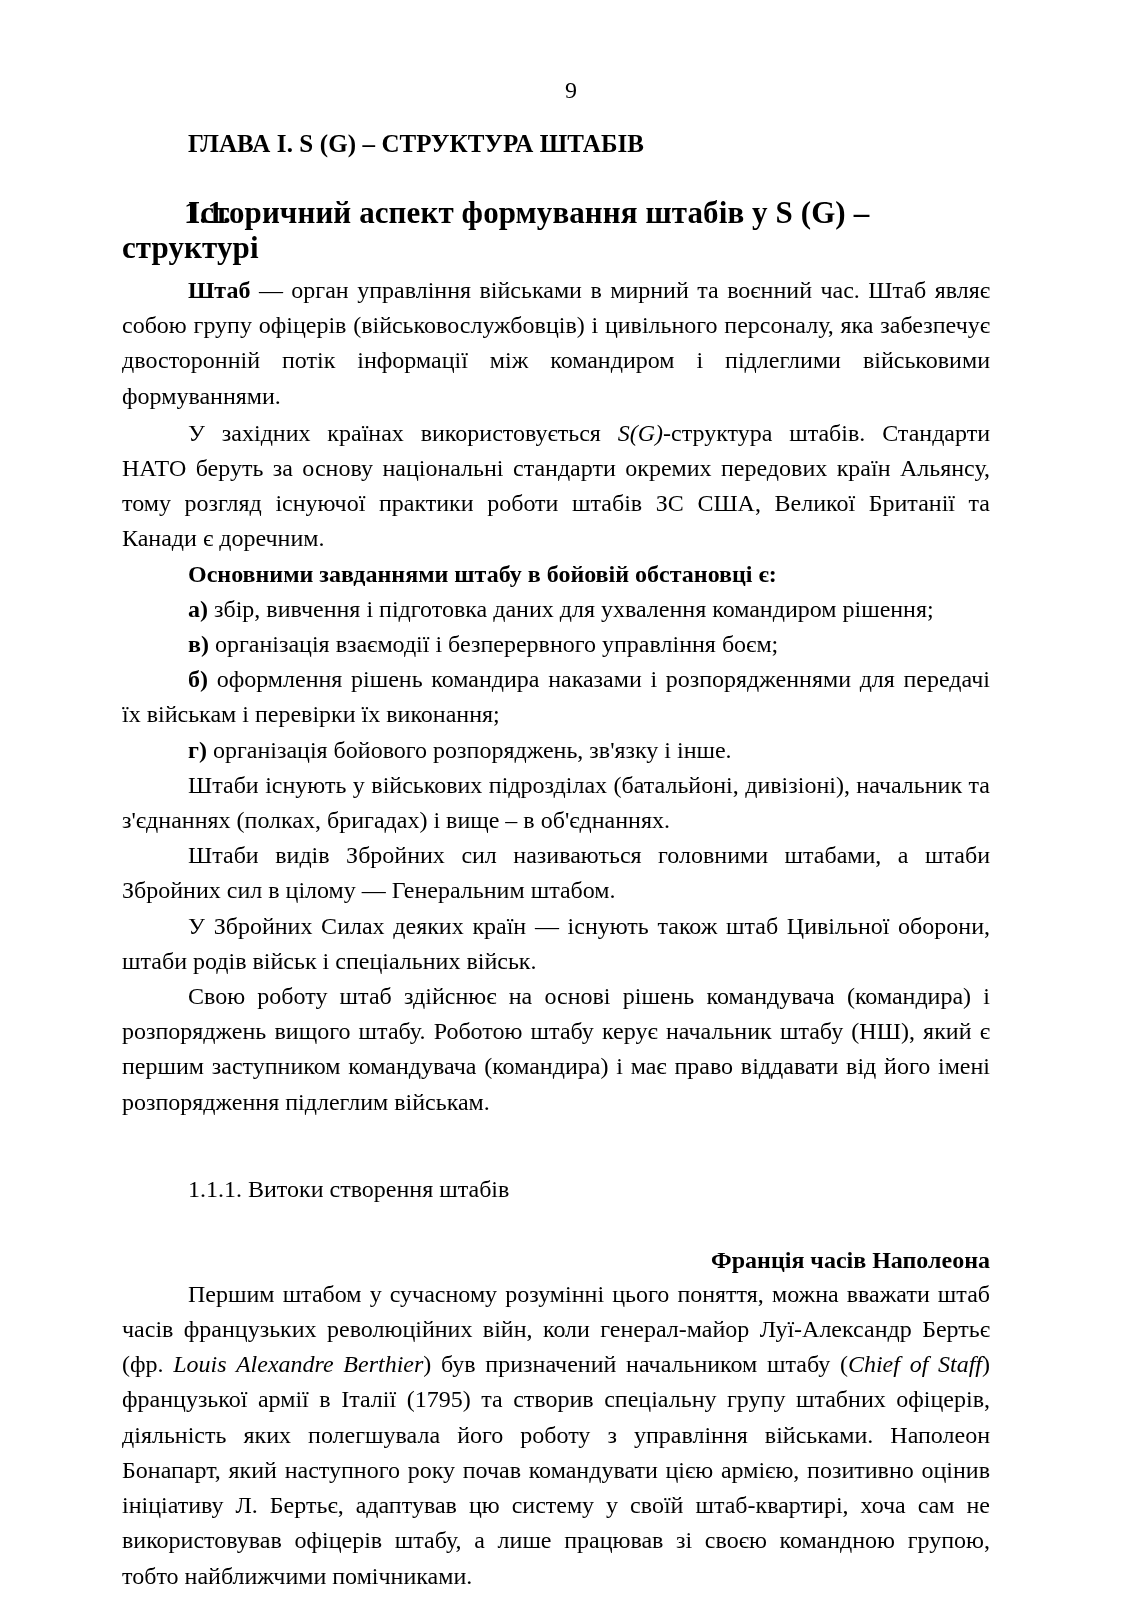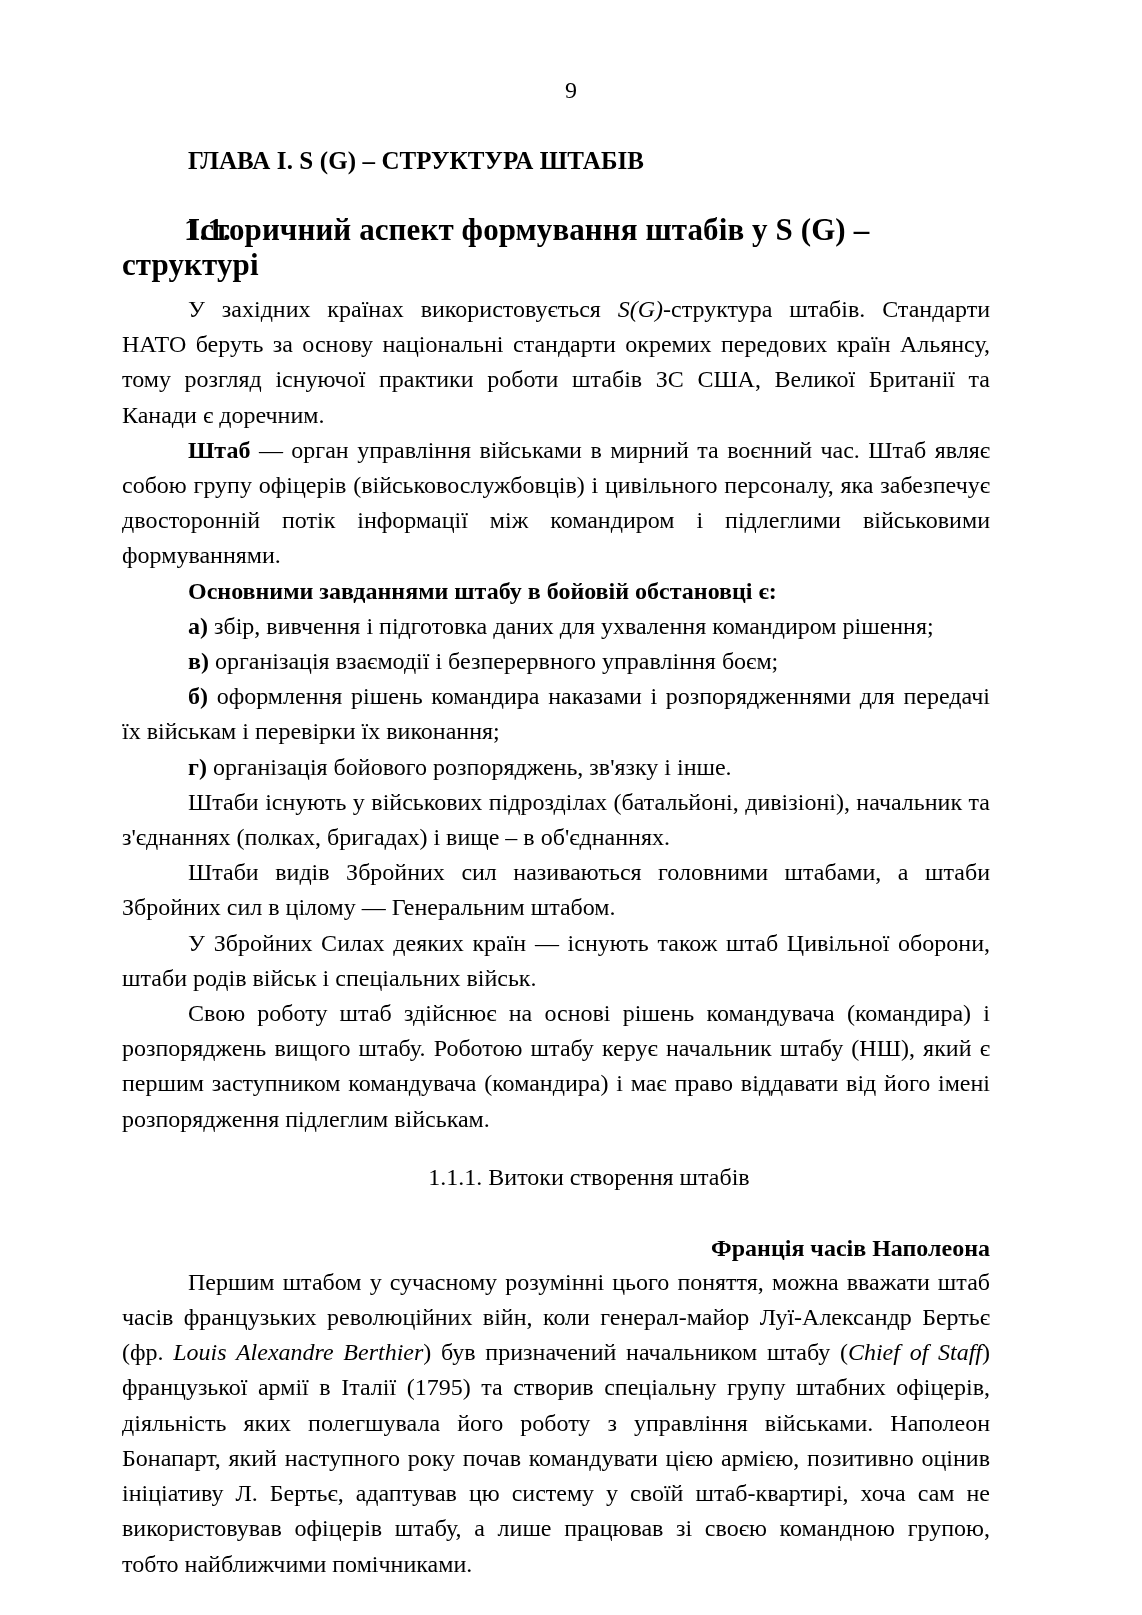--- a/index.html
+++ b/index.html
@@ -27,21 +27,21 @@
     width: 1142px;
     text-align: center;
     font-size: 24px;
     line-height: 28px;
     letter-spacing: 0px;
   }
 
   
   .body-col {
     position: absolute;
-    top: 143px;
+    top: 126px;
     left: 122px;
     width: 868px;
   }
 
   
   h1.chapter-title {
     margin: 0 0 0 0;
     padding: 0 0 0 66px;
     font-size: 25px;
     line-height: 35px;
@@ -60,26 +60,26 @@
     letter-spacing: 0.1px;
   }
   h2.section-title .num {
     display: inline-block;
     width: 66px;
     padding-left: 62px;
     box-sizing: border-box;
   }
 
   h3.subsection-title {
-    margin: 22px 0 0 0;
+    margin: 51px 0 0 0;
     padding-left: 66px;
     font-size: 24px;
     line-height: 36px;
     font-weight: normal;
-    text-align: center;
+    text-align: left;
   }
 
   h4.centered-title {
     margin: 36px 0 0 0;
     padding: 0;
     font-size: 24px;
     line-height: 34px;
     font-weight: bold;
     text-align: right;
   }
@@ -114,23 +114,23 @@
   <div class="body-col">
 
     <h1 class="chapter-title">ГЛАВА I. S (G) – СТРУКТУРА ШТАБІВ</h1>
 
     <h2 class="section-title">
       <span class="num">1.1.</span><span>Історичний аспект формування штабів у S (G) – структурі</span>
     </h2>
 
     <div class="spacer-sm"></div>
 
+    <p class="para"><b>Штаб</b><span> — орган управління  військами в мирний та воєнний час.  Штаб являє собою групу офіцерів (військовослужбовців) і цивільного персоналу, яка забезпечує двосторонній потік інформації між командиром і підлеглими військовими формуваннями.</span></p>
+
     <p class="para first-after-head"><span>У західних країнах використовується </span><i>S(G)</i><span>-структура штабів. Стандарти НАТО беруть за основу національні стандарти окремих передових країн Альянсу, тому розгляд існуючої практики роботи штабів ЗС США, Великої Британії та Канади є доречним.</span></p>
-
-    <p class="para"><b>Штаб</b><span> — орган управління  військами в мирний та воєнний час.  Штаб являє собою групу офіцерів (військовослужбовців) і цивільного персоналу, яка забезпечує двосторонній потік інформації між командиром і підлеглими військовими формуваннями.</span></p>
 
     <p class="para"><b>Основними завданнями штабу в бойовій обстановці є:</b></p>
 
     <p class="para"><b>а)</b><span>  збір, вивчення і підготовка даних для ухвалення командиром рішення;</span></p>
 
     <p class="para"><b>в)</b><span> організація взаємодії і безперервного управління боєм;</span></p>
 
     <p class="para"><b>б)</b><span> оформлення рішень командира наказами і розпорядженнями для передачі їх військам і перевірки їх виконання;</span></p>
 
     <p class="para"><b>г)</b><span> організація бойового розпоряджень, зв'язку і інше.</span></p>

